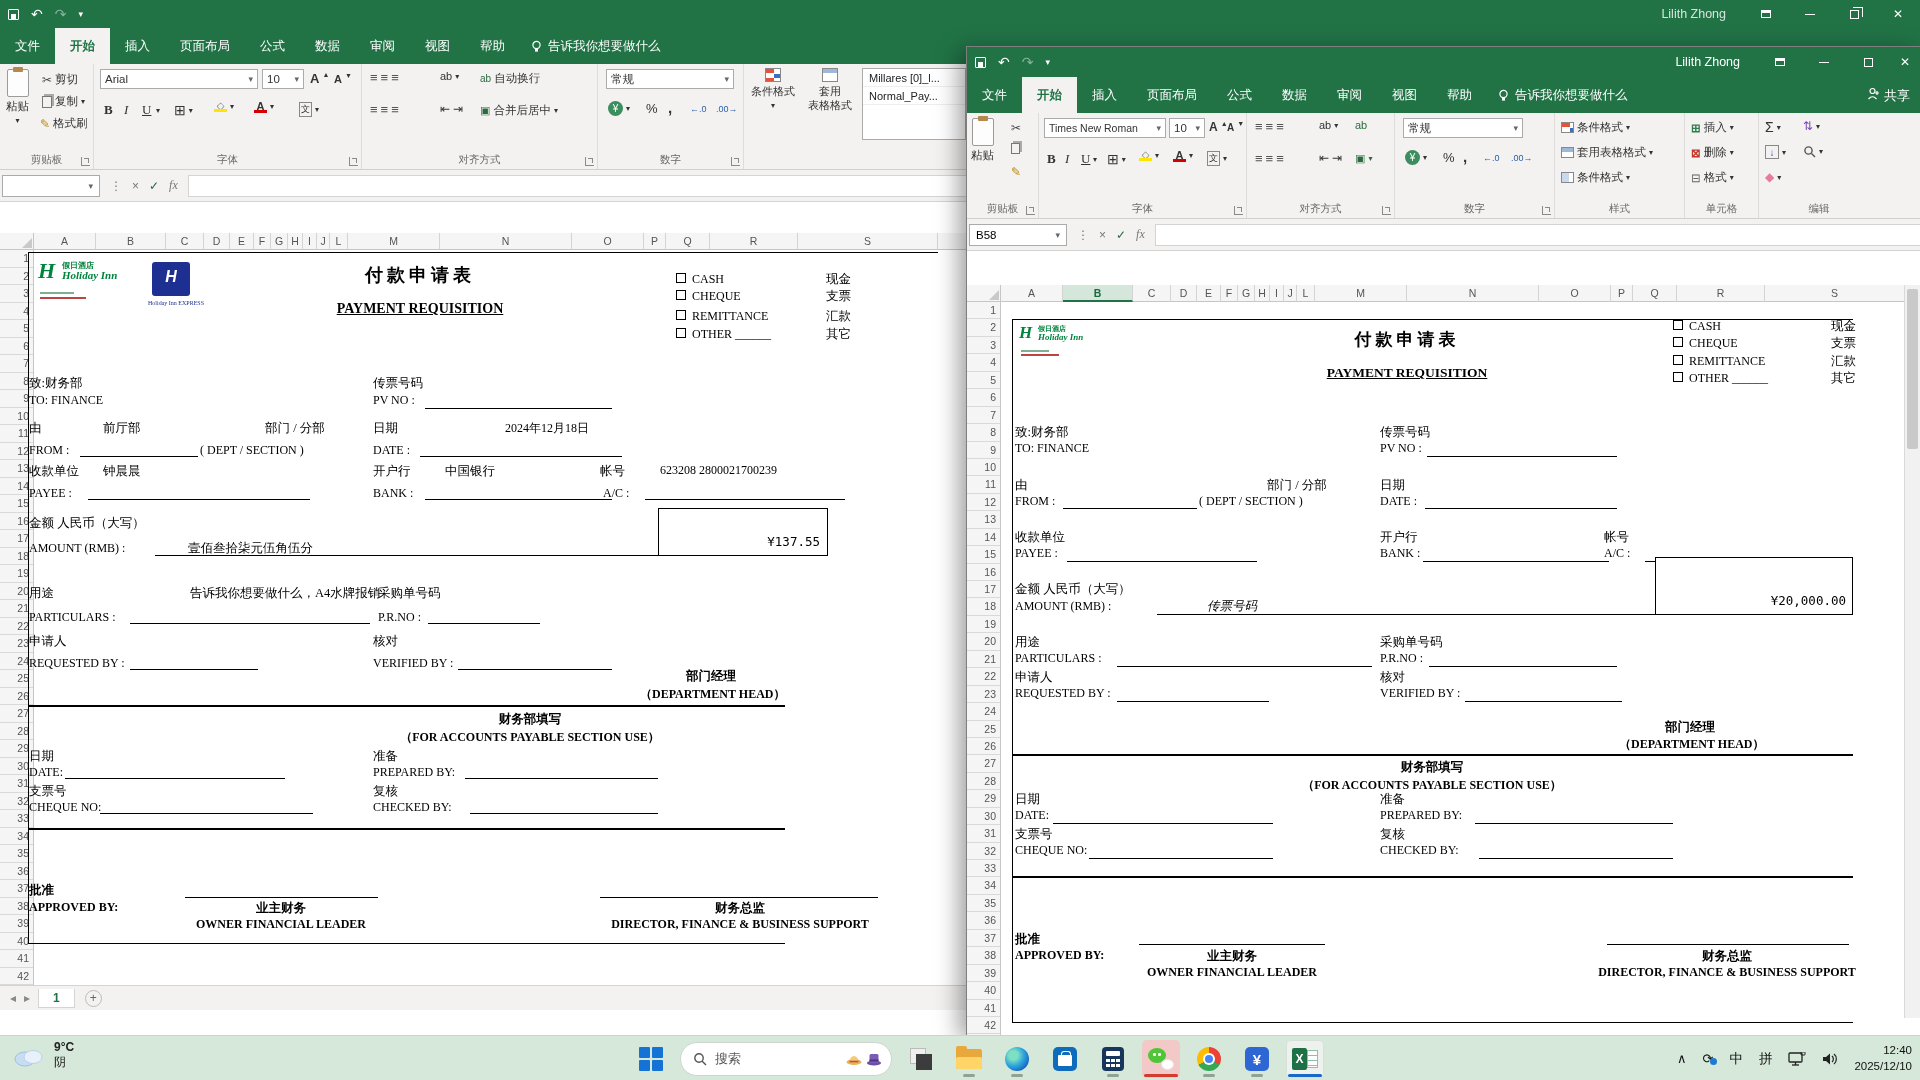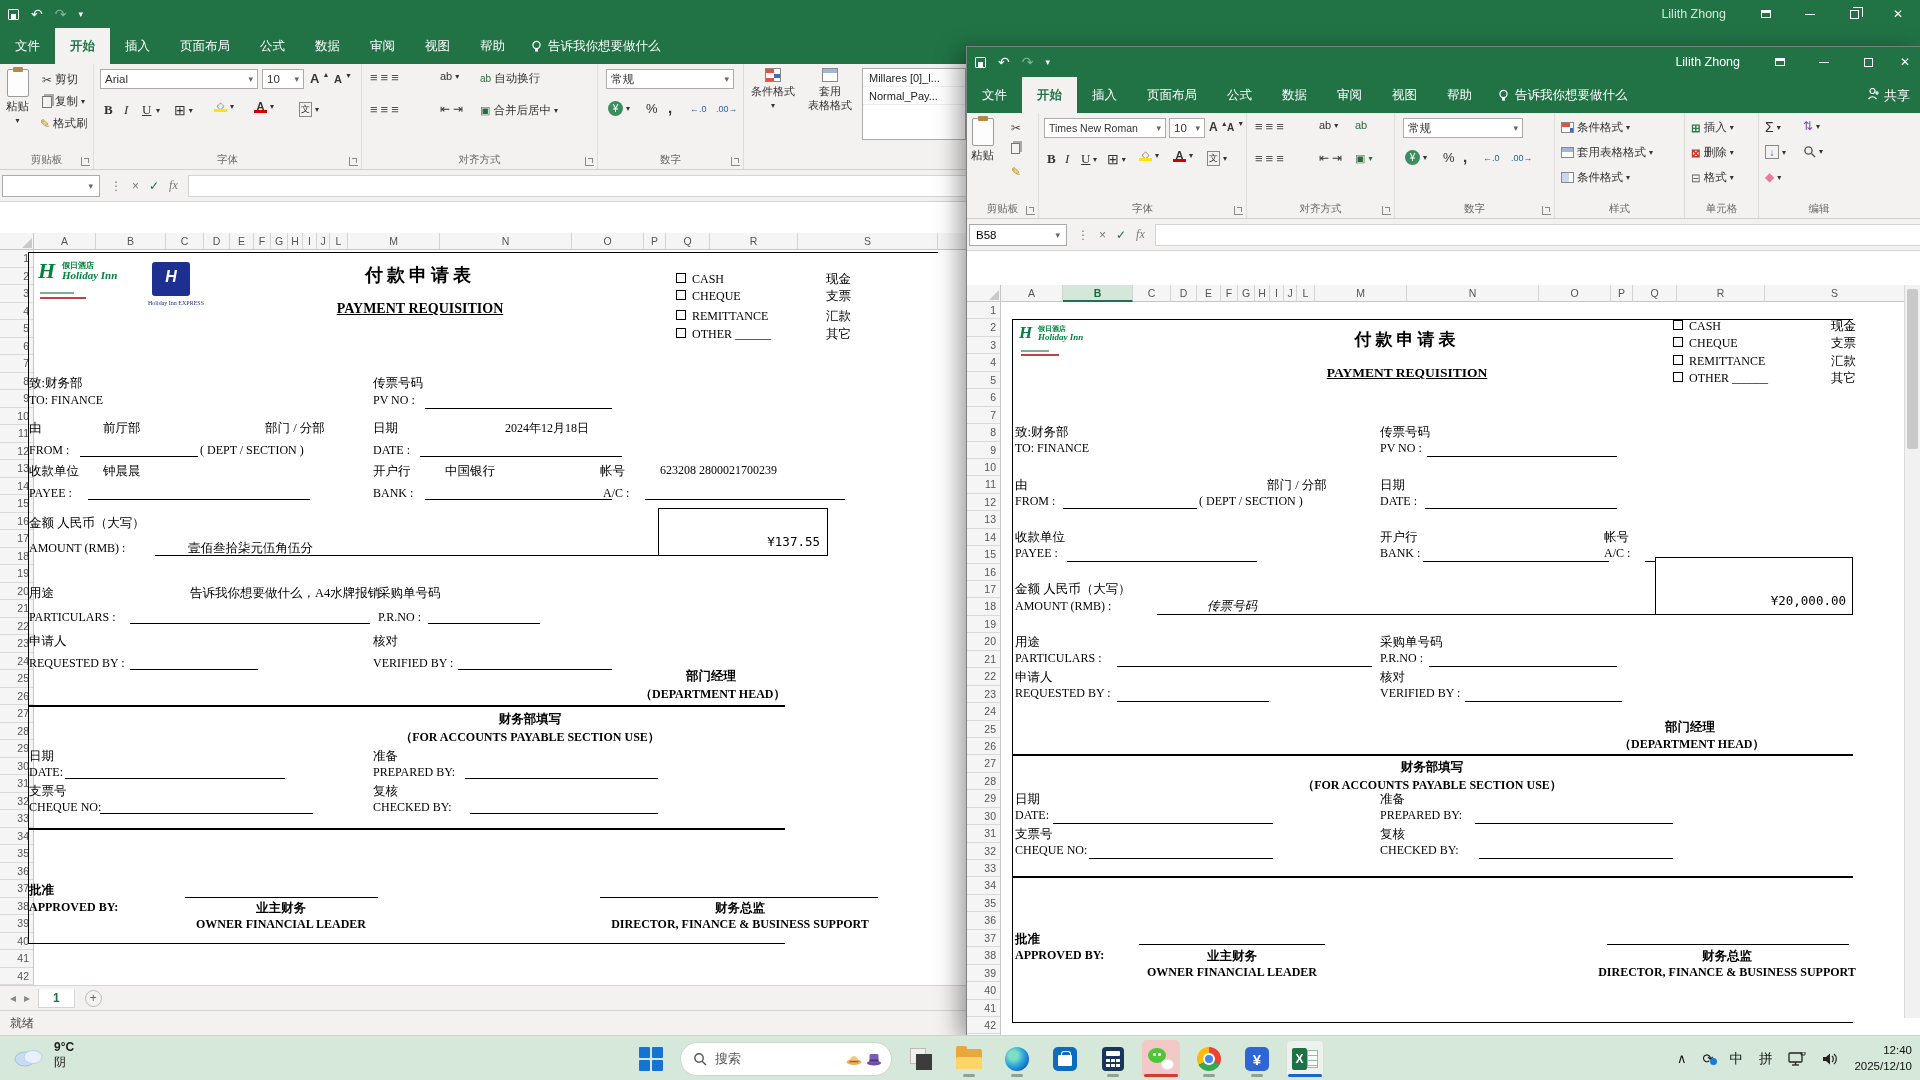--- a/index.html
+++ b/index.html
@@ -523,23 +523,20 @@
       <div class="ff b c cn" style="left:740px;top:900px">财务总监</div>
       <div class="ff b c" style="left:740px;top:917px">DIRECTOR, FINANCE &amp; BUSINESS SUPPORT</div>
     </div>
 
     <div class="sheettabs" style="top:985px;height:25px">
       <span style="margin-left:10px;color:#888">◂</span>
       <span style="margin-left:8px;color:#888">▸</span>
       <span class="stab">1</span>
       <span class="addsheet">+</span>
     </div>
-    <div class="statusbar" style="top:1010px;height:25px">
-      <span style="margin-left:10px">就绪</span>
-    </div>
   </section>
 
   <section id="front-window">
     <div class="titlebar" style="height:30px">
       <div class="qat">
         <span class="icon-save"></span>
         <span>↶</span>
         <span class="dim">↷</span>
         <span style="font-size:9px">▾</span>
       </div>

